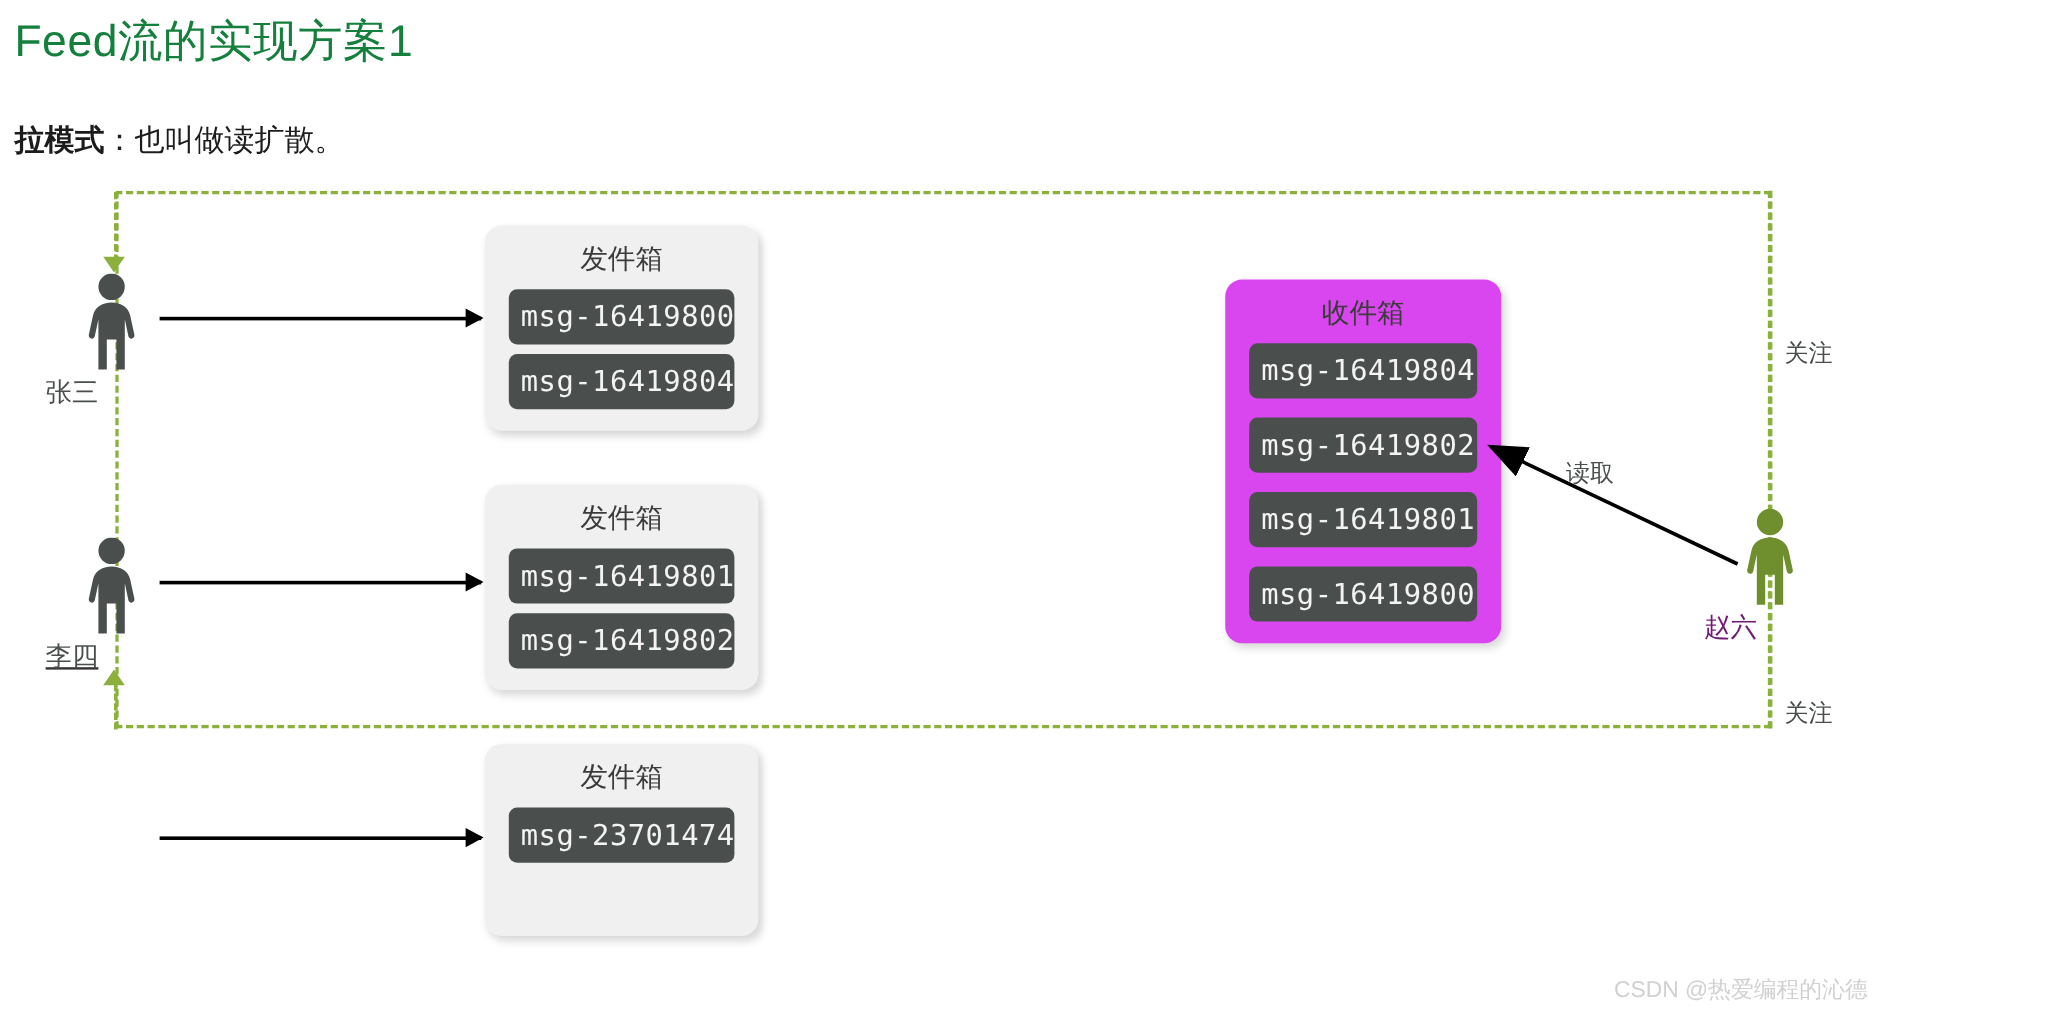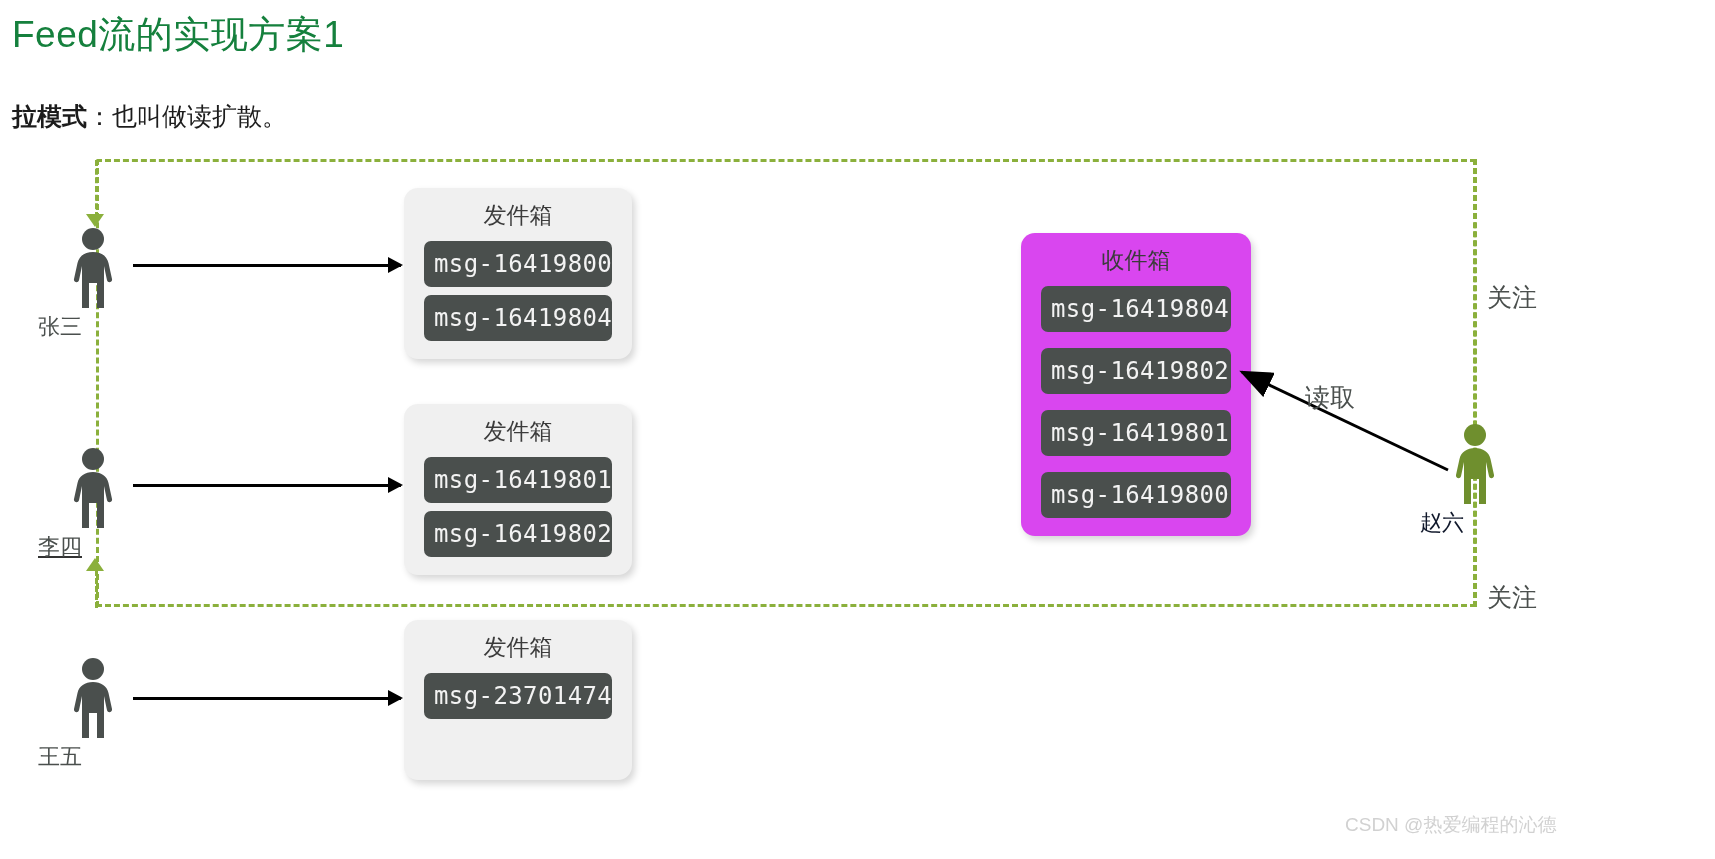--- a/index.html
+++ b/index.html
@@ -110,21 +110,21 @@
     position: absolute;
     width: 110px;
   }
   .person svg { display: block; margin: 0 auto; }
   .person-label {
     font-size: 22px;
     margin-top: 2px;
     color: #4a4f4d;
     white-space: nowrap;
   }
-  .person.green .person-label { color: #0f172a; }
+  .person.green .person-label { color: #701a75; }
 
   .person-zhangsan { left: 38px; top: 228px; }
   .person-lisi     { left: 38px; top: 448px; text-decoration: underline; }
   .person-wangwu   { left: 38px; top: 658px; }
   .person-zhaoliu  { left: 1420px; top: 424px; }
 
   
   .box {
     position: absolute;
     border-radius: 14px;
@@ -180,21 +180,21 @@
   }
   .arrow-zhangsan { left: 133px; top: 264px; width: 268px; }
   .arrow-lisi     { left: 133px; top: 484px; width: 268px; }
   .arrow-wangwu   { left: 133px; top: 697px; width: 268px; }
 
   .read-arrow { position: absolute; left: 1230px; top: 360px; }
 
   
   .edge-label {
     position: absolute;
-    font-size: 25px;
+    font-size: 20px;
     color: #4a4f4d;
     white-space: nowrap;
   }
   .label-follow-top    { left: 1487px; top: 281px; }
   .label-follow-bottom { left: 1487px; top: 581px; }
   .label-read          { left: 1305px; top: 381px; }
 
   
   .watermark {
     position: absolute;
@@ -234,29 +234,20 @@
   <div class="person person-lisi">
     <span>
       <svg width="50" height="82" viewBox="0 0 50 82">
         <circle cx="25" cy="11" r="11" fill="#4a4f4d"></circle>
         <path d="M25 24c-8 0-14 4-15.5 11l-3.5 16c-.7 3.2 4 4.6 5 1.3L14 38v42h7V55h8v25h7V38l3 14.3c1 3.3 5.7 1.9 5-1.3l-3.5-16C39 28 33 24 25 24z" fill="#4a4f4d"></path>
       </svg>
     </span>
     <div class="person-label">李四</div>
   </div>
 
-  <div class="person person-wangwu">
-    <span>
-      <svg width="50" height="82" viewBox="0 0 50 82">
-        <circle cx="25" cy="11" r="11" fill="#4a4f4d"></circle>
-        <path d="M25 24c-8 0-14 4-15.5 11l-3.5 16c-.7 3.2 4 4.6 5 1.3L14 38v42h7V55h8v25h7V38l3 14.3c1 3.3 5.7 1.9 5-1.3l-3.5-16C39 28 33 24 25 24z" fill="#4a4f4d"></path>
-      </svg>
-    </span>
-    <div class="person-label">王五</div>
-  </div>
 
   <div class="person person-zhaoliu green">
     <span>
       <svg width="50" height="82" viewBox="0 0 50 82">
         <circle cx="25" cy="11" r="11" fill="#6f8f2e"></circle>
         <path d="M25 24c-8 0-14 4-15.5 11l-3.5 16c-.7 3.2 4 4.6 5 1.3L14 38v42h7V55h8v25h7V38l3 14.3c1 3.3 5.7 1.9 5-1.3l-3.5-16C39 28 33 24 25 24z" fill="#6f8f2e"></path>
       </svg>
     </span>
     <div class="person-label">赵六</div>
   </div>

